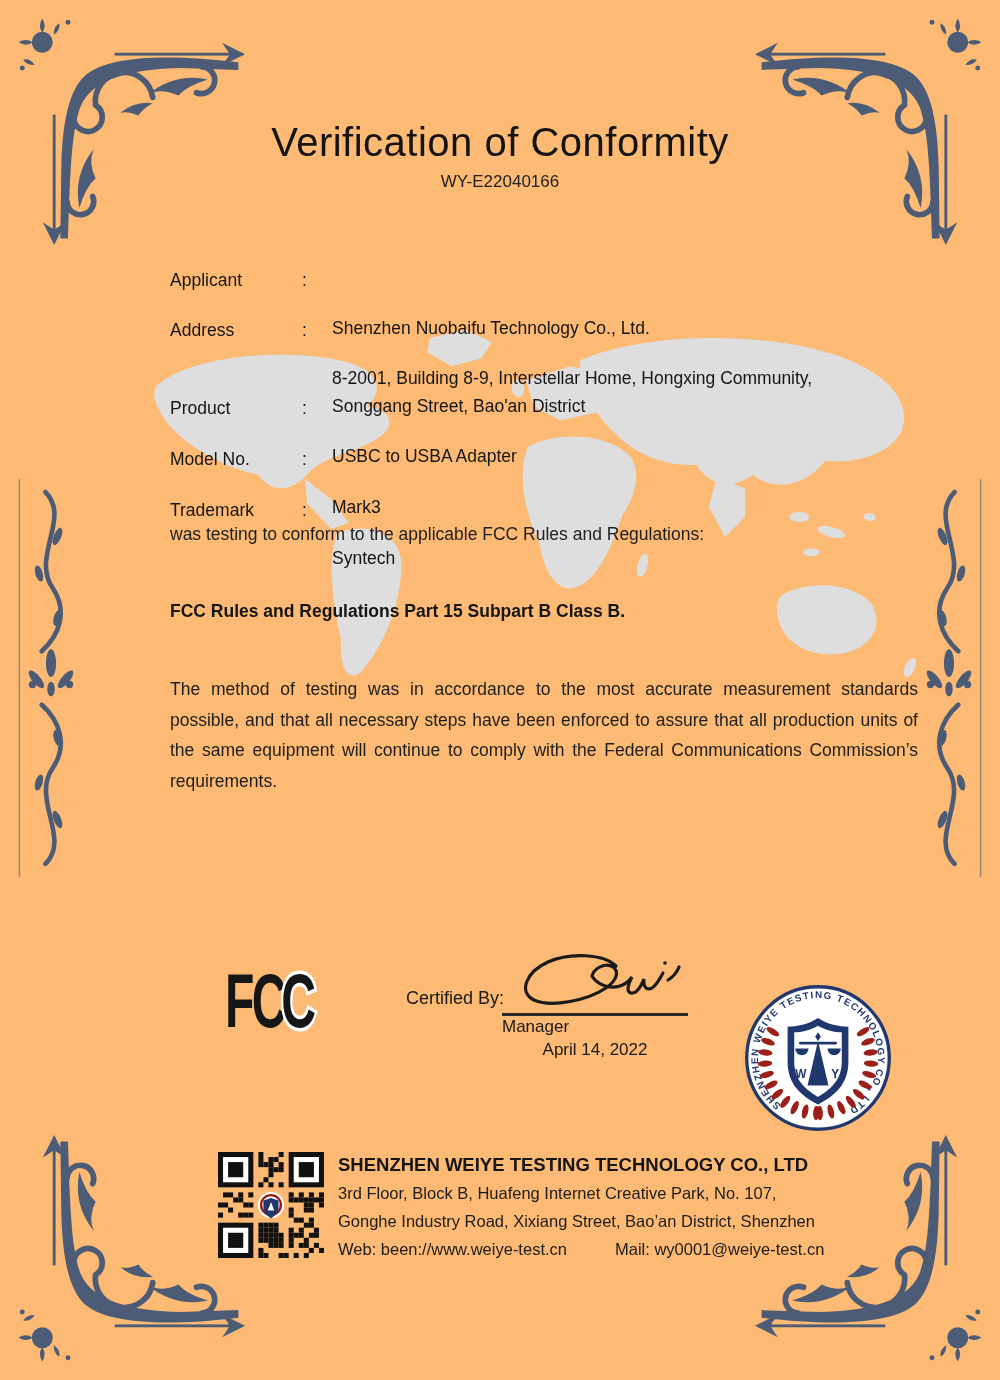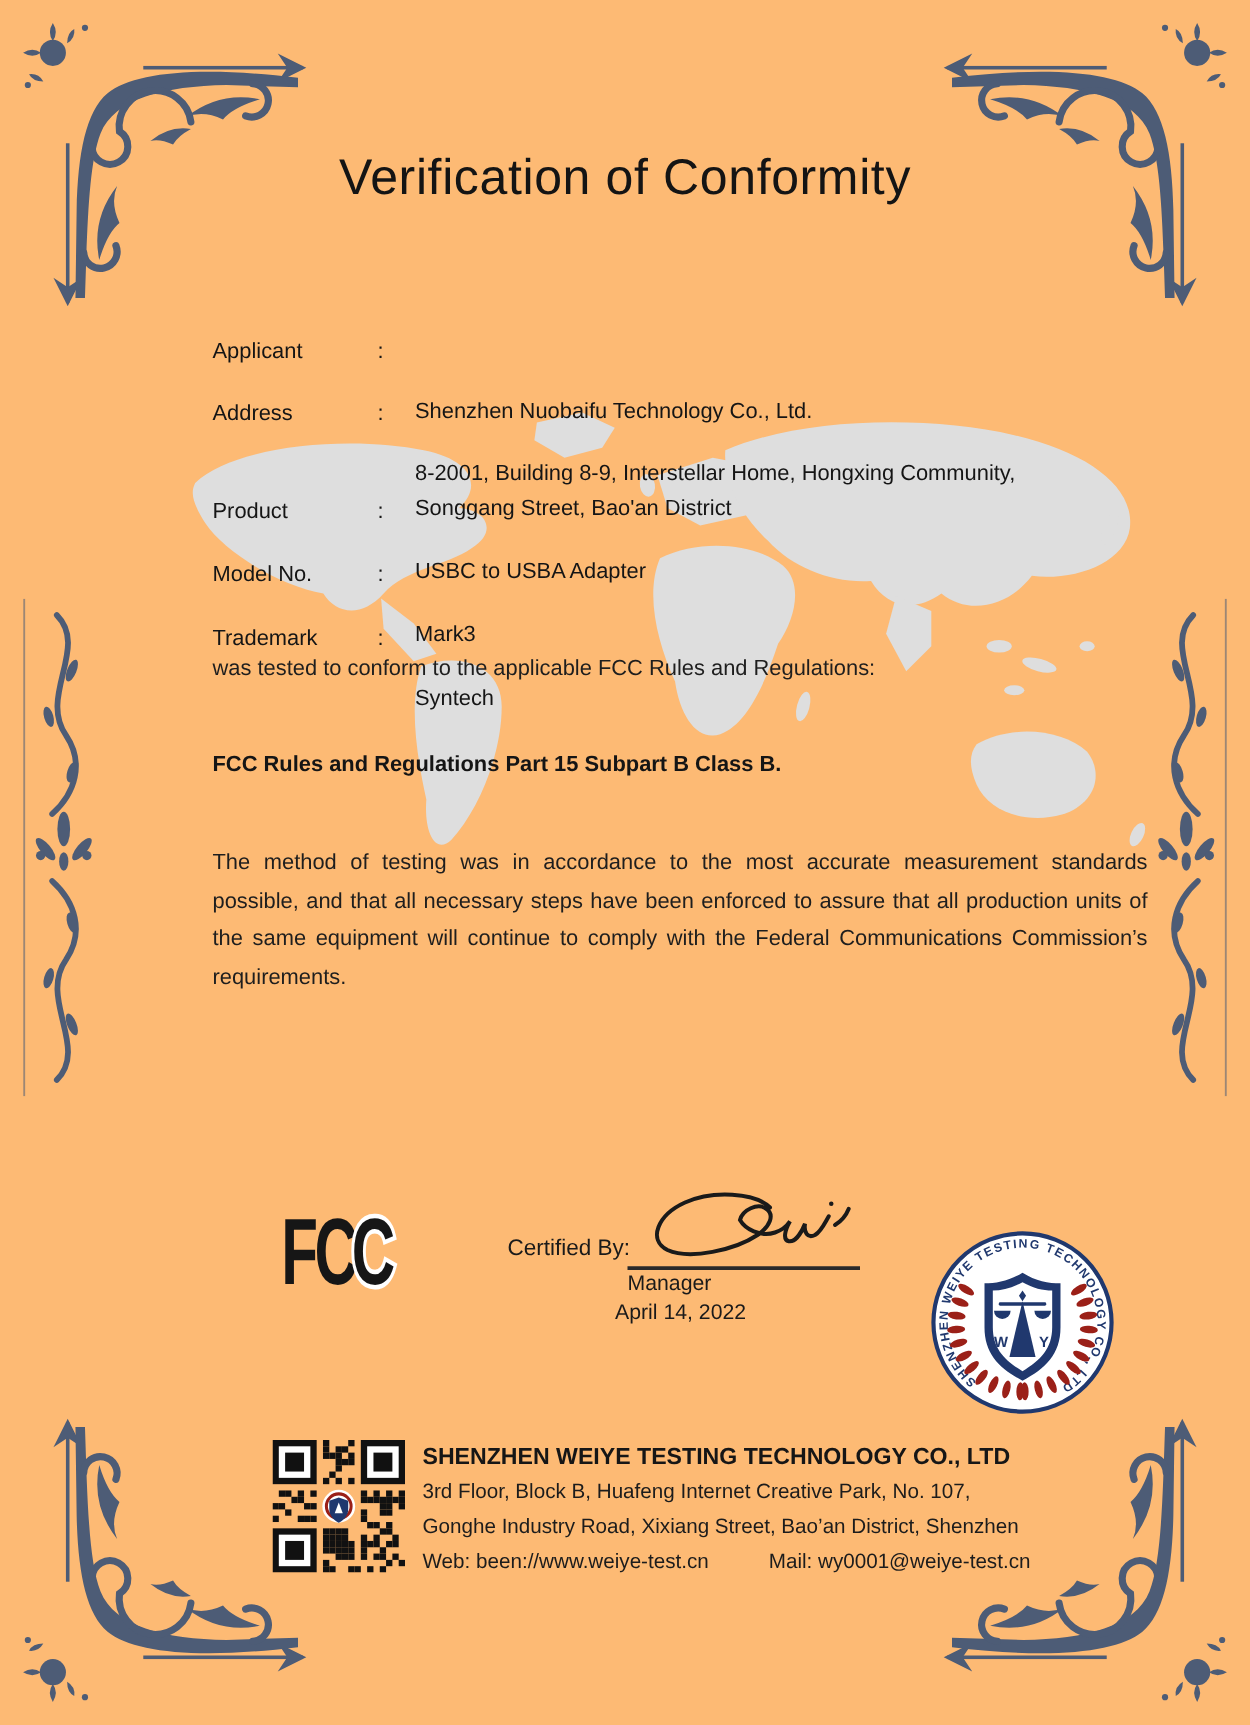--- a/index.html
+++ b/index.html
@@ -32,21 +32,21 @@
   .fvalue{line-height:28px;margin-top:44px;}
   .note{position:absolute;left:170px;top:524px;font-size:17.5px;color:#1e1e1e;}
   .regulation{position:absolute;left:170px;top:601px;font-size:17.5px;font-weight:bold;color:#151515;}
   .statement{position:absolute;left:170px;top:674px;width:748px;font-size:17.5px;
              line-height:30.5px;text-align:justify;color:#1e1e1e;}
   .fcc-logo{position:absolute;left:224px;top:960px;width:96px;height:76px;}
   .certified-label{position:absolute;left:406px;top:988px;font-size:18px;color:#1a1a1a;}
   .signature{position:absolute;left:500px;top:950px;width:190px;height:62px;}
   .sig-line{position:absolute;left:502px;top:1013px;width:186px;height:2.5px;background:#2a2a2a;}
   .sig-title{position:absolute;left:502px;top:1017px;width:186px;text-align:left;font-size:17px;color:#1a1a1a;}
-  .sig-date{position:absolute;left:492px;top:1040px;width:206px;text-align:left;font-size:17px;color:#1a1a1a;}
+  .sig-date{position:absolute;left:492px;top:1040px;width:206px;text-align:center;font-size:17px;color:#1a1a1a;}
   .seal{position:absolute;left:742px;top:982px;width:152px;height:152px;}
   .seal-ring-text{fill:var(--navy);font-weight:bold;font-size:10.3px;letter-spacing:1.4px;}
   .qr{position:absolute;left:218px;top:1152px;width:106px;height:106px;}
   .f-company{position:absolute;left:338px;top:1154px;font-size:18.5px;font-weight:bold;color:#161616;}
   .f-addr1{position:absolute;left:338px;top:1184px;font-size:16.5px;color:#1c1c1c;}
   .f-addr2{position:absolute;left:338px;top:1212px;font-size:16.5px;color:#1c1c1c;}
   .f-contact{position:absolute;left:338px;top:1240px;font-size:16.5px;color:#1c1c1c;display:flex;gap:48px;}
 </style>
 </head>
 <body>
@@ -135,20 +135,21 @@
     <ellipse cx="738" cy="190" rx="6" ry="4"></ellipse>
     <ellipse cx="680" cy="225" rx="8" ry="4"></ellipse>
     <ellipse cx="756" cy="96" rx="5" ry="14" transform="rotate(20 756 96)"></ellipse>
     <path d="M650,268 C678,252 718,256 738,274 C752,292 744,316 718,324 C690,332 660,322 650,300 C644,286 644,276 650,268 z"></path>
     <ellipse cx="778" cy="340" rx="5" ry="10" transform="rotate(25 778 340)"></ellipse>
   </svg>
 
   <div class="content">
 
     <div class="title">Verification of Conformity</div>
+    <div class="cert-no">WY-E22040166</div>
 
     <div class="row" style="top:270px">
       <span class="flabel">Applicant</span>
       <span class="fcolon">:</span>
       <span class="fvalue">Shenzhen Nuobaifu Technology Co., Ltd.</span>
     </div>
 
     <div class="row" style="top:320px">
       <span class="flabel">Address</span>
       <span class="fcolon">:</span>
@@ -169,21 +170,21 @@
       <span class="fcolon">:</span>
       <span class="fvalue">Mark3</span>
     </div>
 
     <div class="row" style="top:500px">
       <span class="flabel">Trademark</span>
       <span class="fcolon">:</span>
       <span class="fvalue">Syntech</span>
     </div>
 
-    <div class="note">was tested to conform to the applicable FCC Rules and Regulations:</div>
+    <div class="note">was testing to conform to the applicable FCC Rules and Regulations:</div>
     <div class="regulation">FCC Rules and Regulations Part 15 Subpart B Class B.</div>
     <div class="statement">The method of testing was in accordance to the most accurate measurement standards possible, and that all necessary steps have been enforced to assure that all production units of the same equipment will continue to comply with the Federal Communications Commission’s requirements.</div>
 
     <svg class="fcc-logo" viewBox="0 0 120 80">
       <g transform="scale(0.64,1)" font-family="Liberation Sans, sans-serif" font-size="94" font-weight="bold" fill="#161616">
         <text x="2" y="76">F</text>
         <text x="54" y="76">C</text>
         <text x="112" y="76" stroke="#ffffff" stroke-width="9" paint-order="stroke">C</text>
       </g>
     </svg>

